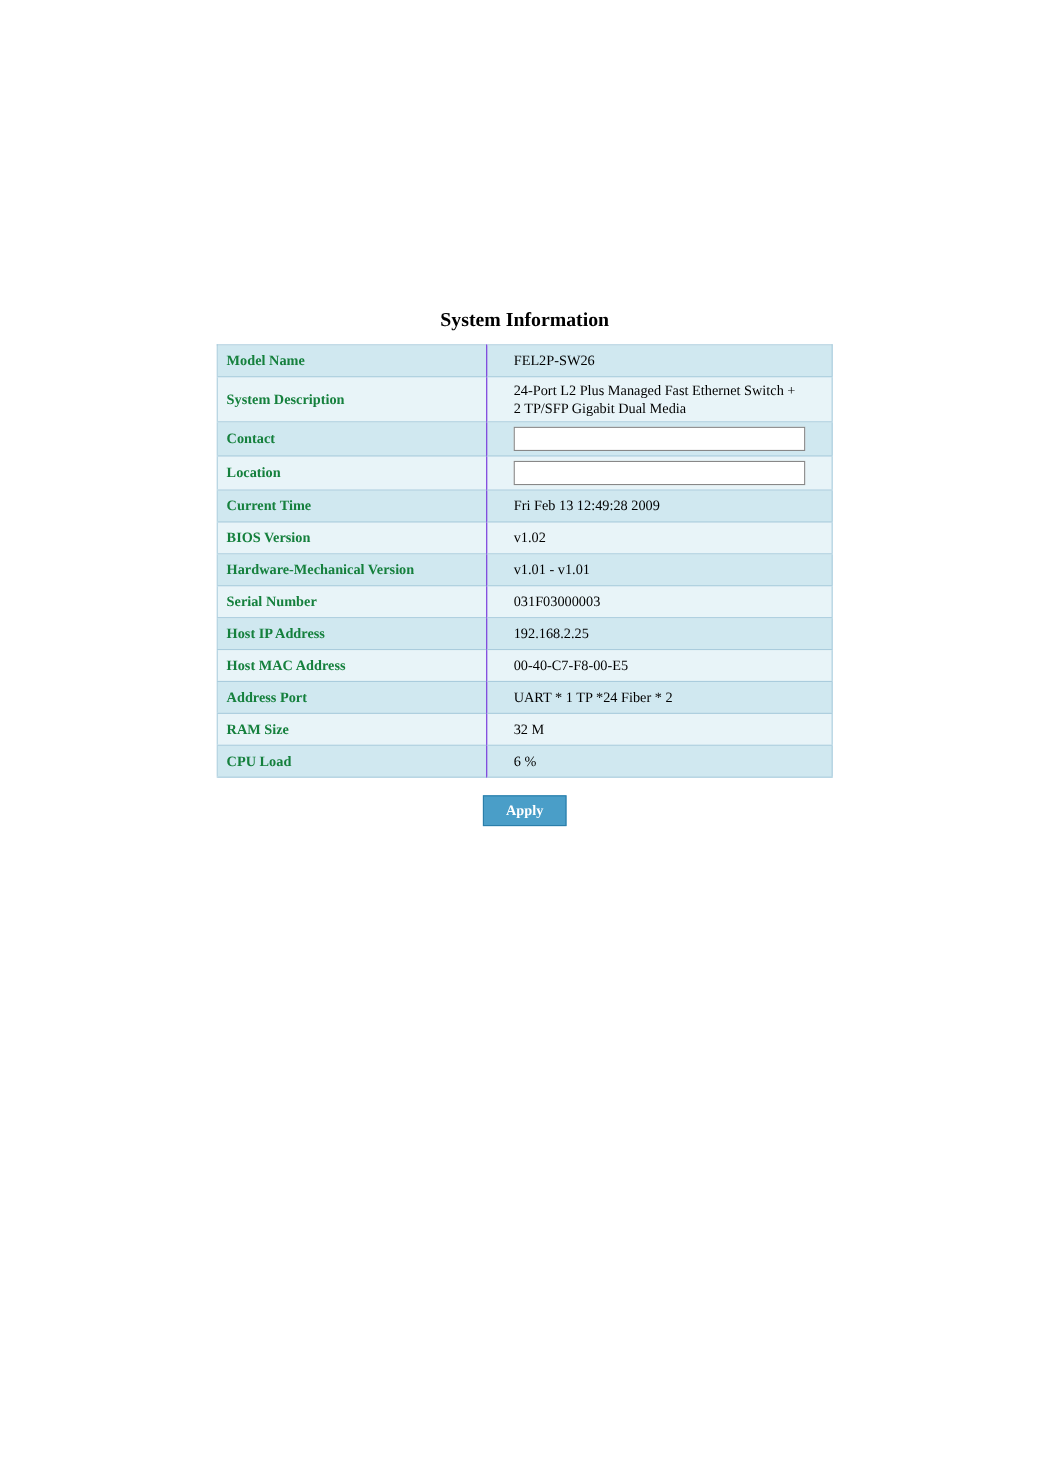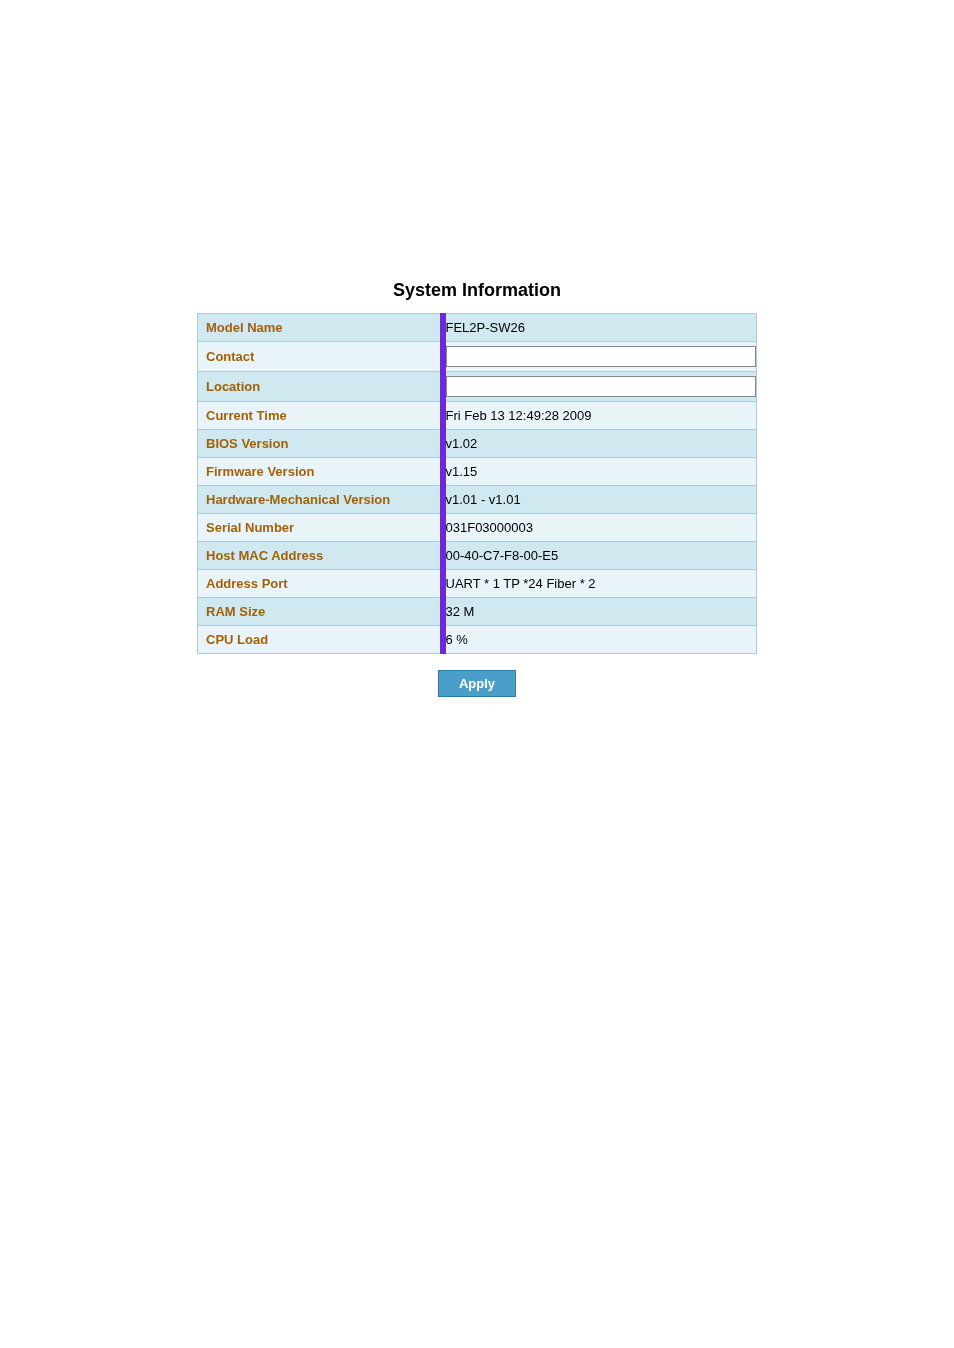--- a/index.html
+++ b/index.html
@@ -1,18 +1,19 @@
 <!DOCTYPE html>
 <html><head>
   <meta charset="utf-8">
   <style>
     * {
       margin: 0;
       padding: 0;
       box-sizing: border-box;
+      font-family: Liberation Serif, serif;
     }
 
     body {
       background-color: #ffffff;
       font-family: Arial, sans-serif;
       font-size: 13px;
       color: #000000;
       width: 954px;
       min-height: 1348px;
     }
@@ -47,27 +48,27 @@
     }
 
     .info-table tr:nth-child(even) {
       background-color: #e8f4f8;
     }
 
     .label-cell {
       width: 245px;
       padding: 6px 8px;
       font-weight: bold;
-      color: #a16207;
-      border-right: 6px solid #6d28d9;
+      color: #15803d;
+      border-right: 1px solid #6d28d9;
       white-space: nowrap;
     }
 
     .value-cell {
-      padding: 4px 0;
+      padding: 4px 24px;
       color: #000000;
     }
 
     .value-cell input[type="text"] {
       width: 100%;
       border: 1px solid #888;
       padding: 2px 4px;
       font-size: 13px;
       background: #ffffff;
     }
@@ -94,46 +95,50 @@
 <div class="page-container">
   <h1 class="page-title">System Information</h1>
 
   <table class="info-table">
     <tbody id="table-body">
     <tr>
           <td class="label-cell">Model Name</td>
           <td class="value-cell">FEL2P-SW26</td>
         </tr>
         <tr>
+          <td class="label-cell">System Description</td>
+          <td class="value-cell">24-Port L2 Plus Managed Fast Ethernet Switch + 2 TP/SFP Gigabit Dual Media</td>
+        </tr>
+        <tr>
           <td class="label-cell">Contact</td>
           <td class="value-cell"><input type="text" style=""></td>
         </tr>
         <tr>
           <td class="label-cell">Location</td>
           <td class="value-cell"><input type="text" style=""></td>
         </tr>
         <tr>
           <td class="label-cell">Current Time</td>
           <td class="value-cell">Fri Feb 13 12:49:28 2009</td>
         </tr>
         <tr>
           <td class="label-cell">BIOS Version</td>
           <td class="value-cell">v1.02</td>
         </tr>
         <tr>
-          <td class="label-cell">Firmware Version</td>
-          <td class="value-cell">v1.15</td>
-        </tr>
-        <tr>
           <td class="label-cell">Hardware-Mechanical Version</td>
           <td class="value-cell">v1.01 - v1.01</td>
         </tr>
         <tr>
           <td class="label-cell">Serial Number</td>
           <td class="value-cell">031F03000003</td>
+        </tr>
+        <tr>
+          <td class="label-cell">Host IP Address</td>
+          <td class="value-cell">192.168.2.25</td>
         </tr>
         <tr>
           <td class="label-cell">Host MAC Address</td>
           <td class="value-cell">00-40-C7-F8-00-E5</td>
         </tr>
         <tr>
           <td class="label-cell">Address Port</td>
           <td class="value-cell">UART * 1 TP *24 Fiber * 2</td>
         </tr>
         <tr>

